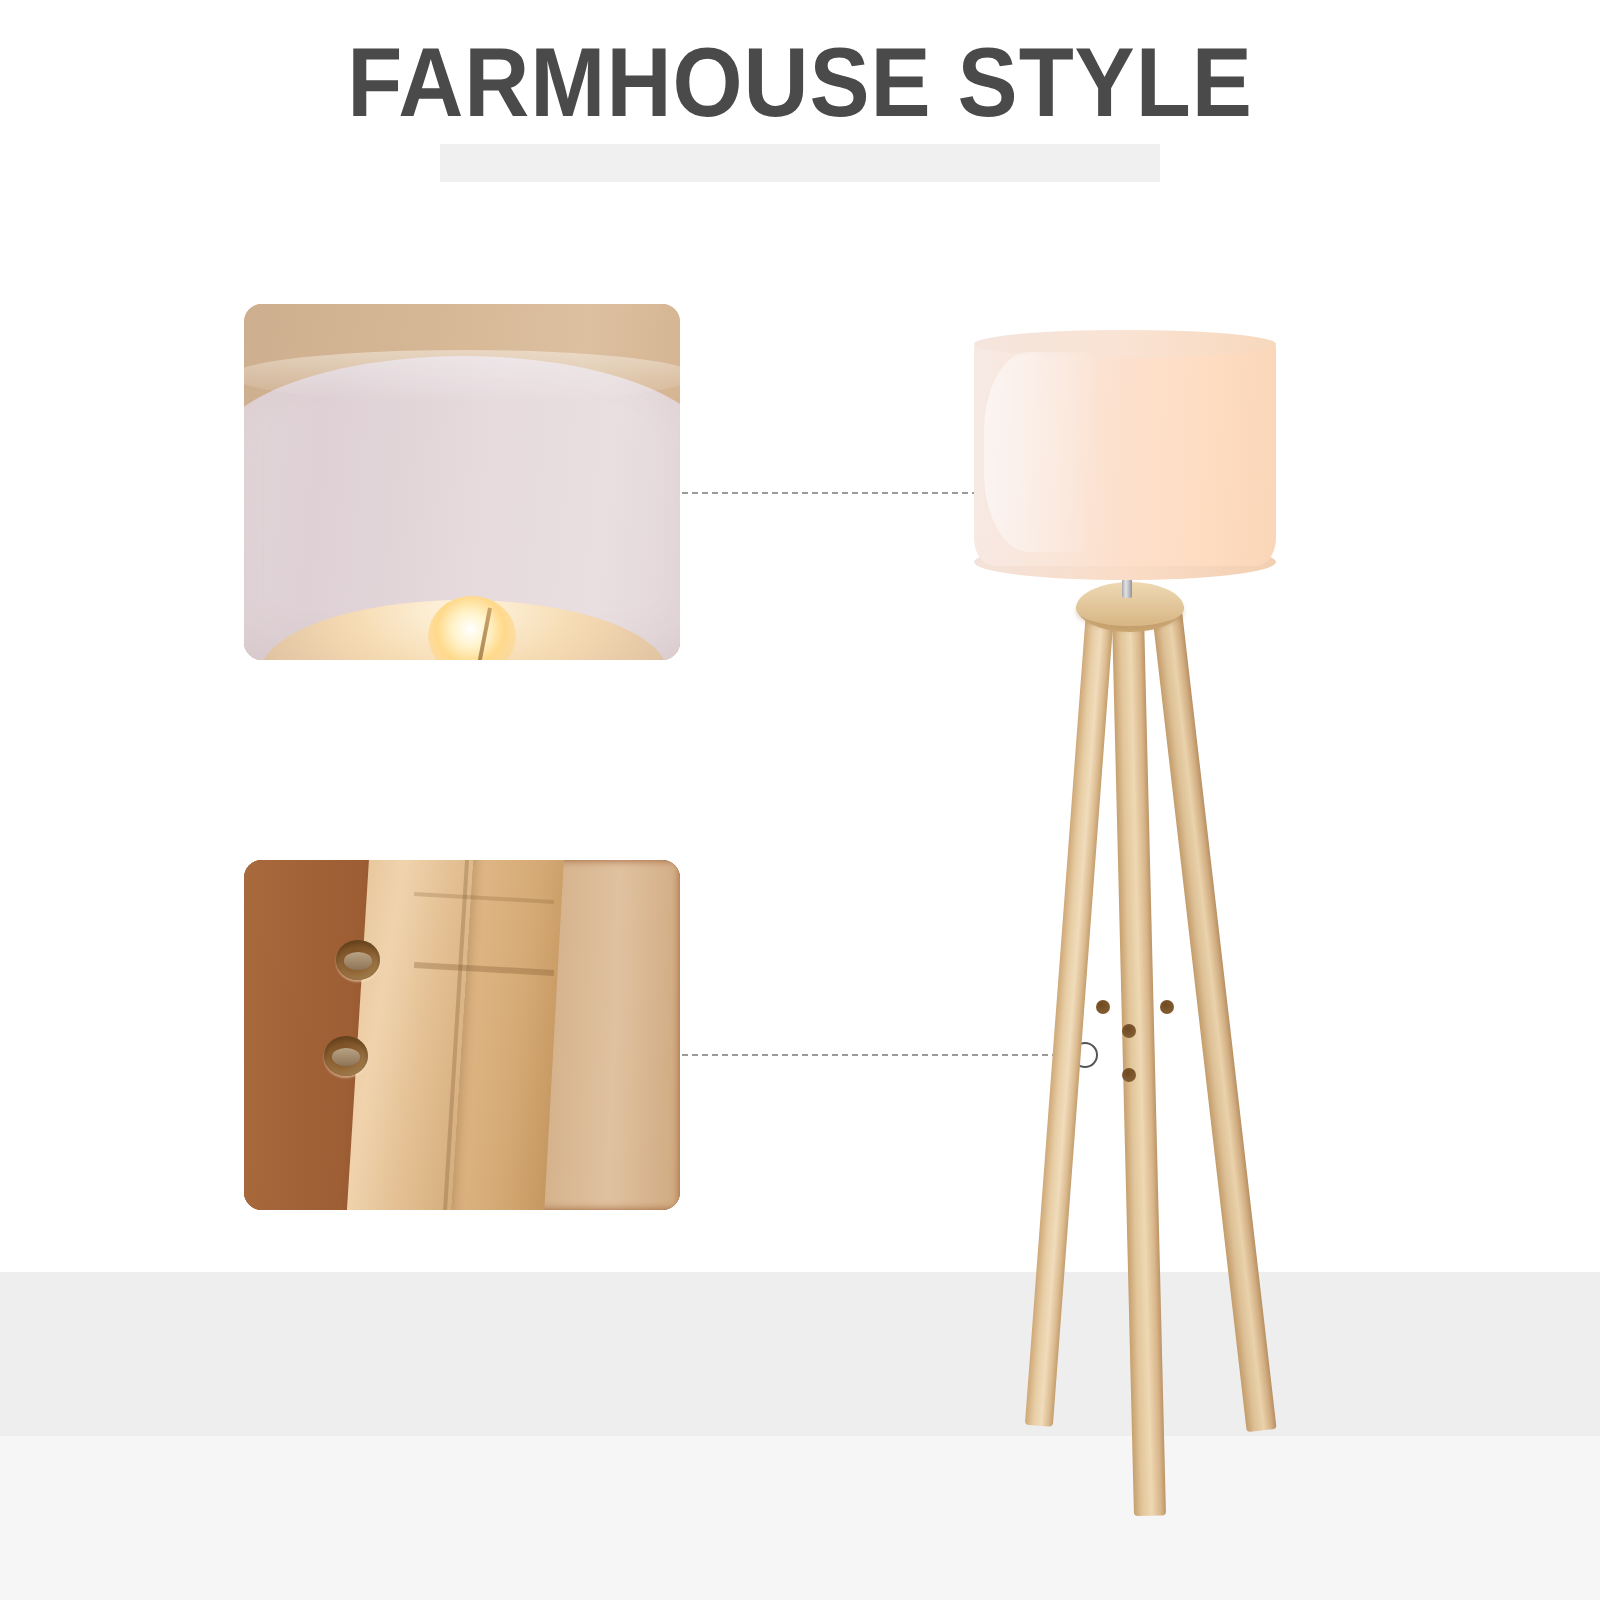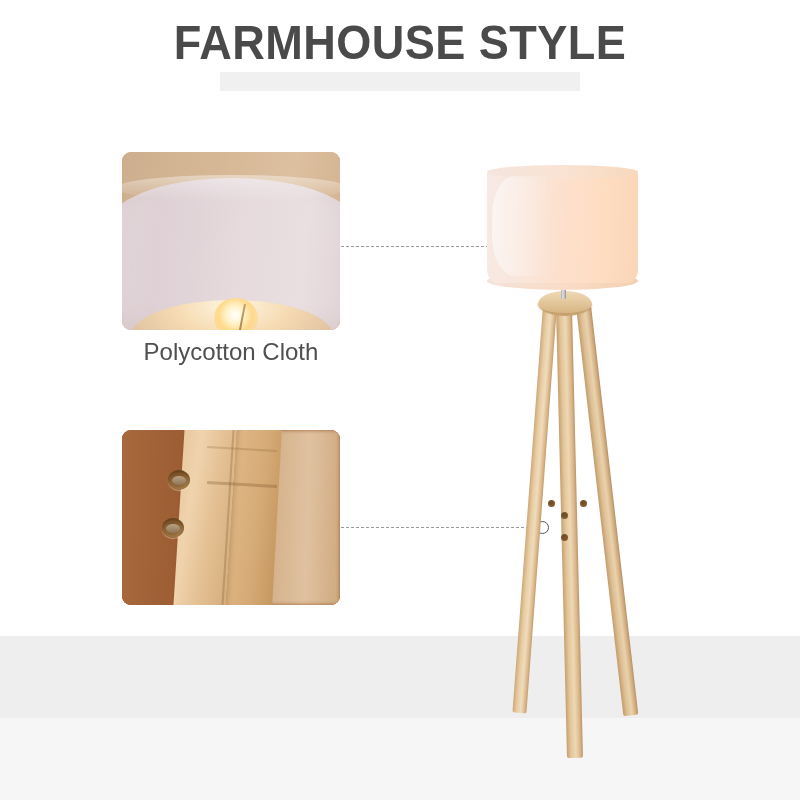--- a/index.html
+++ b/index.html
@@ -190,21 +190,20 @@
   <div class="title-band"></div>
   <div class="title">FARMHOUSE STYLE</div>
 
   <div class="card card-shade">
     <div class="c1-bg"></div>
     <div class="c1-shade"></div>
     <div class="c1-inner"></div>
     <div class="c1-bulb"></div>
     <div class="c1-wire"></div>
   </div>
-  <div class="card-label label-shade">Polycotton Cloth</div>
 
   <div class="card card-wood">
     <div class="c2-bg"></div>
     <div class="c2-darkleft"></div>
     <div class="c2-blurright"></div>
     <div class="c2-legback"></div>
     <div class="c2-legfront"></div>
     <div class="c2-seam"></div>
     <div class="c2-joint2"></div>
     <div class="c2-joint"></div>

